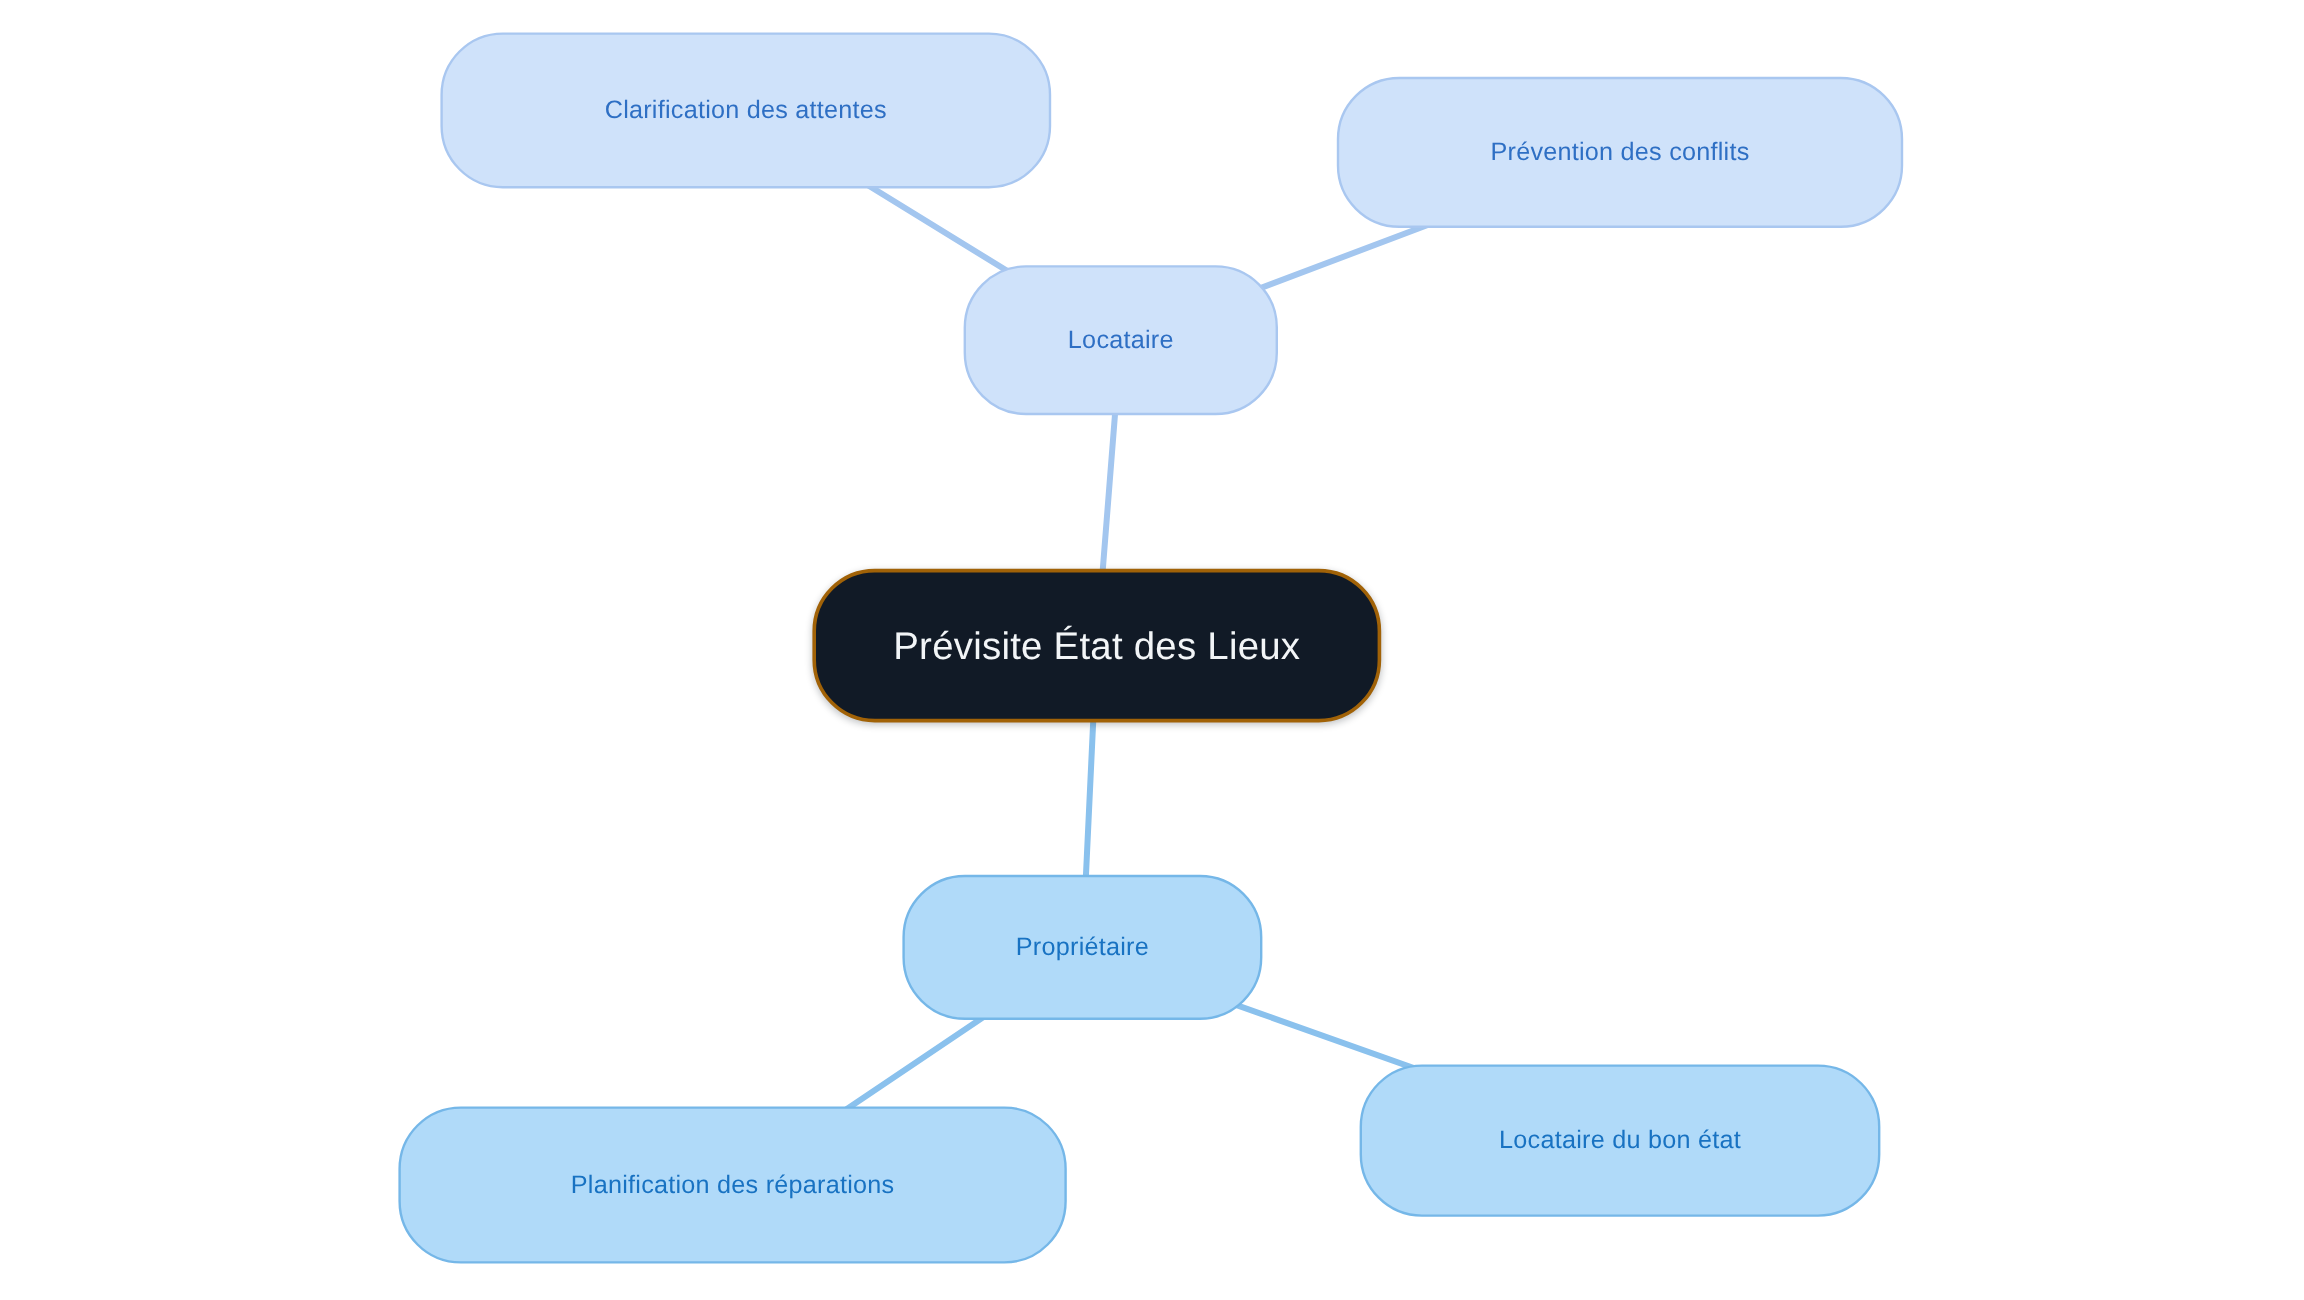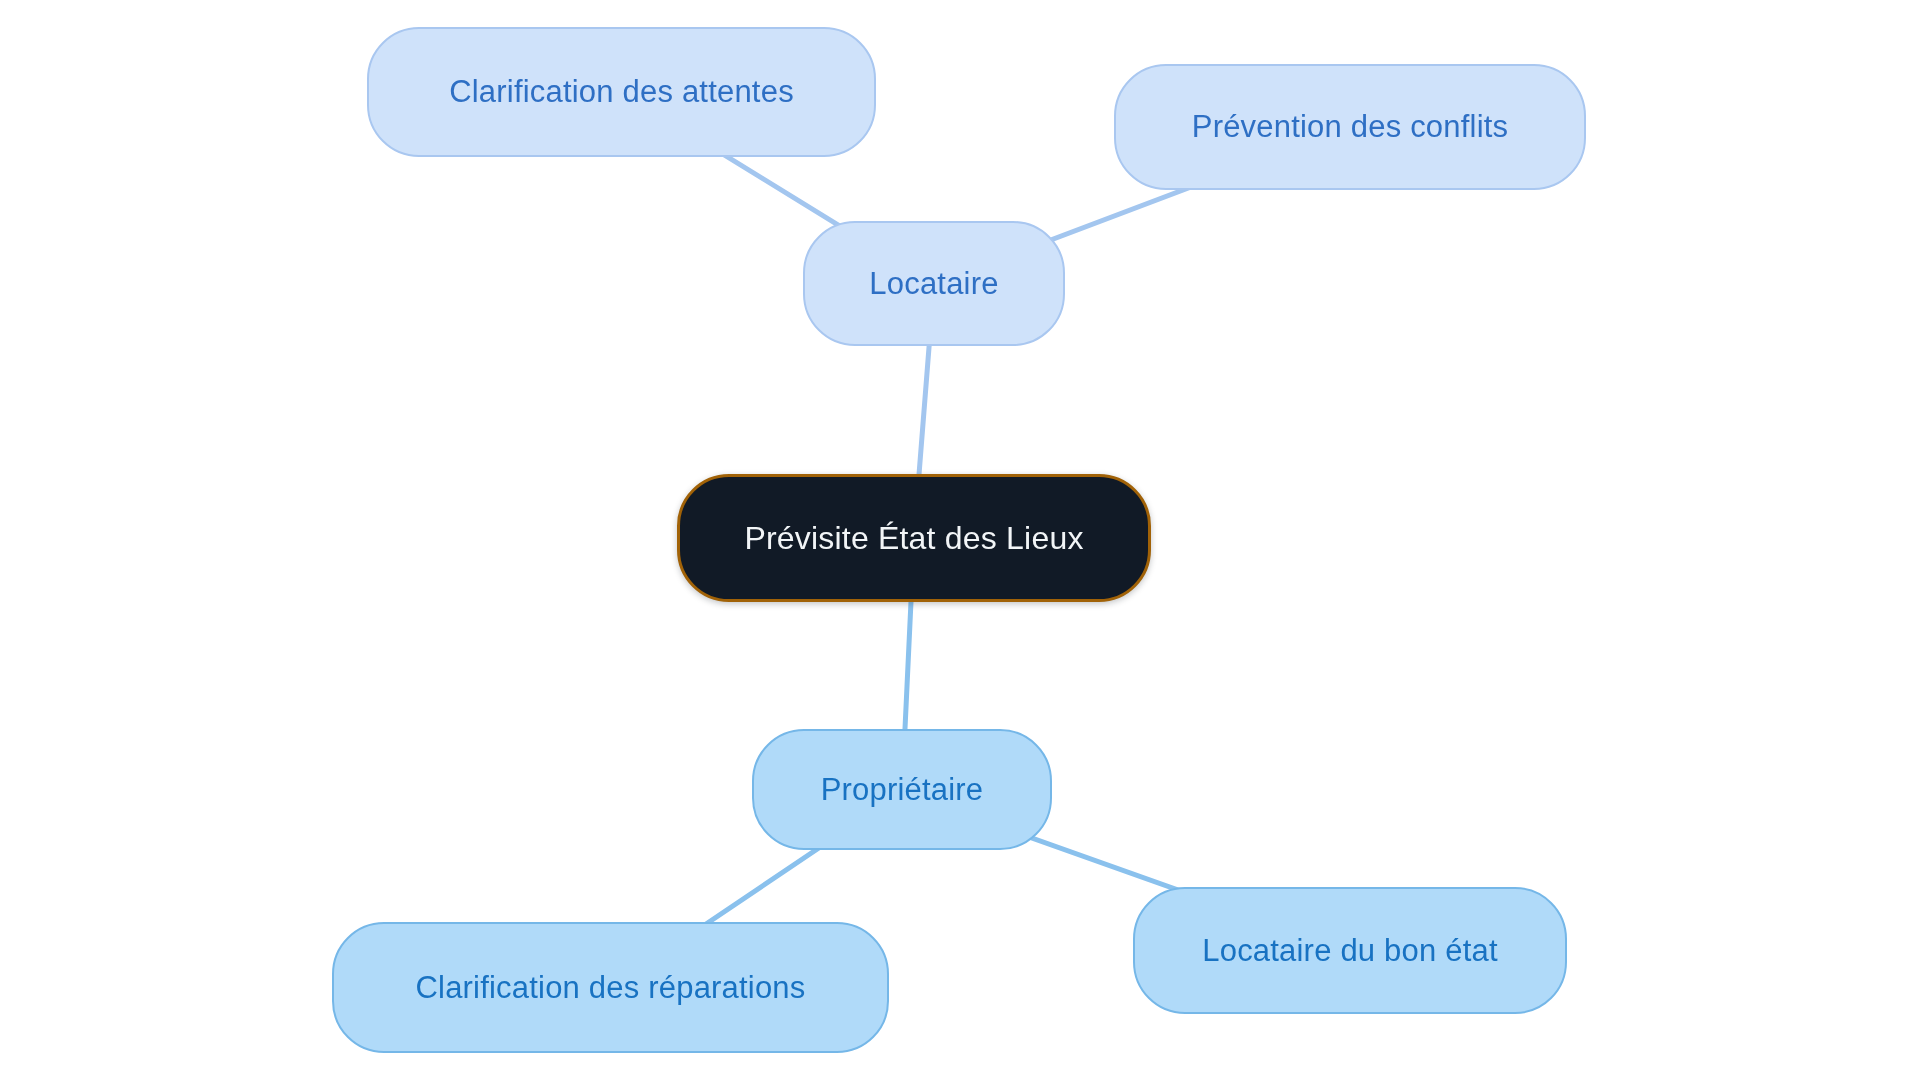--- a/index.html
+++ b/index.html
@@ -23,21 +23,21 @@
   .edge-top    { stroke: #a3c6ef; stroke-width: 5; stroke-linecap: round; }
   .edge-bottom { stroke: #8ac1ed; stroke-width: 5; stroke-linecap: round; }
   .node {
     position: absolute;
     z-index: 2;
     display: flex;
     align-items: center;
     justify-content: center;
     border-radius: 52px;
     box-sizing: border-box;
-    font-size: 31px;
+    font-size: 21px;
     letter-spacing: 0.2px;
     white-space: nowrap;
     text-align: center;
   }
   .branch-top {
     background: #cfe2fa;
     border: 2px solid #a9c7f0;
     color: #2e6fc4;
   }
   .branch-bottom {
@@ -89,20 +89,20 @@
 
   <div class="node node-central">
     <span>Prévisite État des Lieux</span>
   </div>
 
   <div class="node branch-bottom node-proprietaire">
     <span>Propriétaire</span>
   </div>
 
   <div class="node branch-bottom node-planification">
-    <span>Clarification des réparations</span>
+    <span>Planification des réparations</span>
   </div>
 
   <div class="node branch-bottom node-garantie">
     <span>Locataire du bon état</span>
   </div>
 
 </div>
 
 </body></html>

